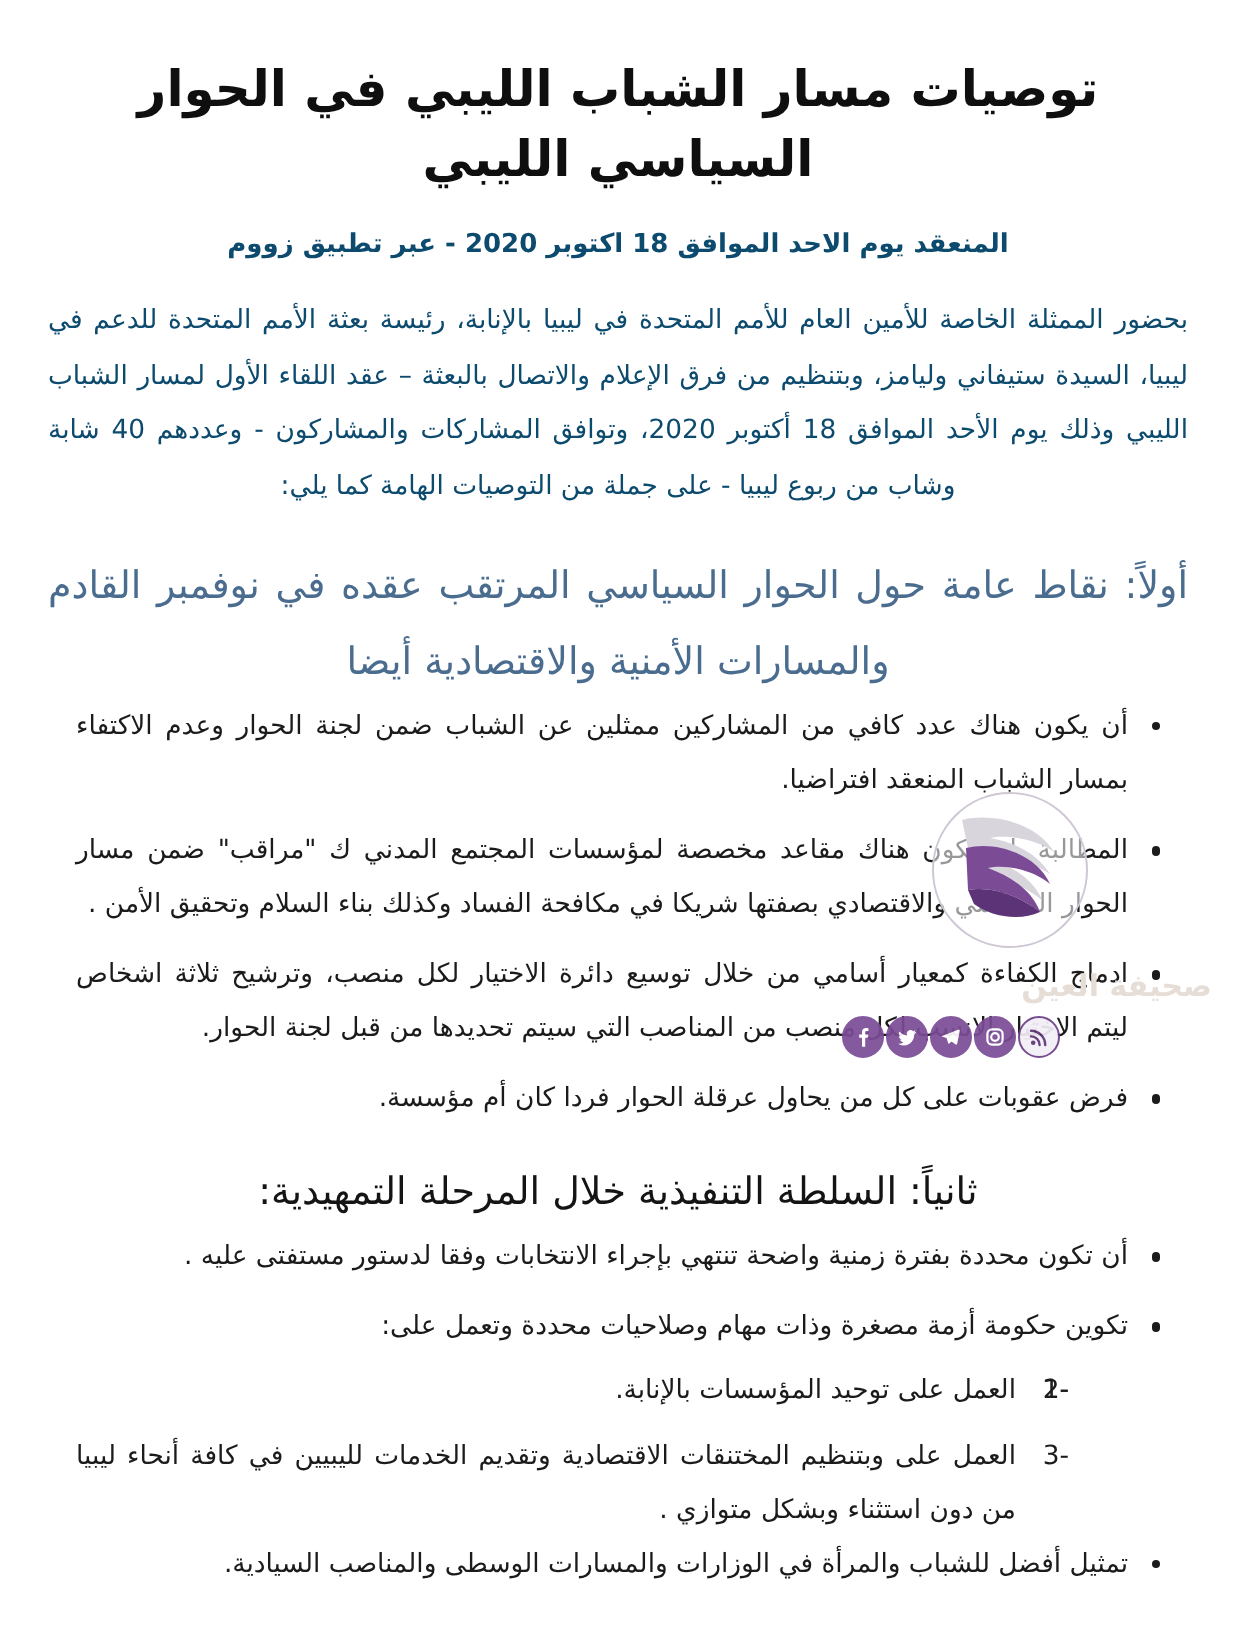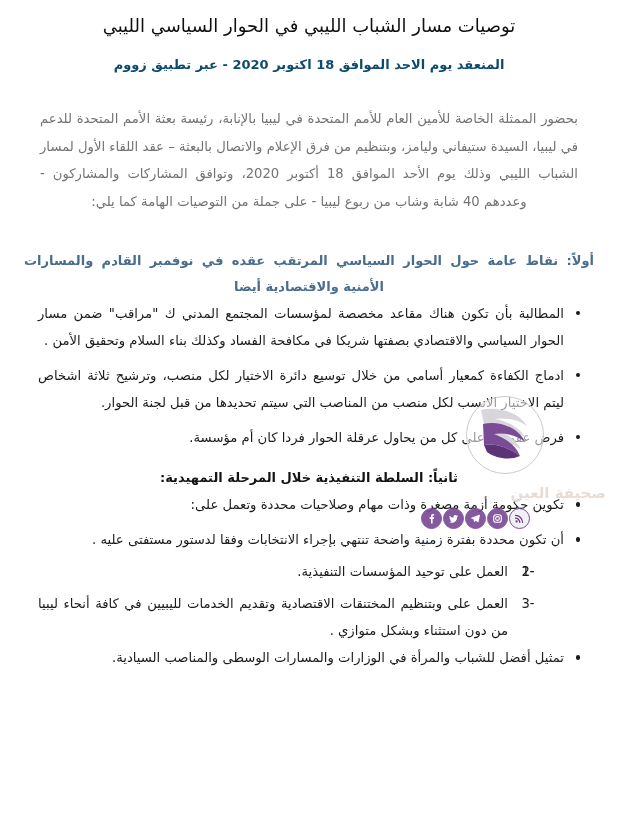--- a/index.html
+++ b/index.html
@@ -21,56 +21,56 @@
     width: 618px;
     height: 819px;
     box-sizing: border-box;
     padding: 0 24px;
     direction: rtl;
   }
 
   
   .doc-title {
     margin: 0;
-    padding-top: 14px;
-    font-size: 18px;
+    padding-top: 28px;
+    font-size: 25px;
     line-height: 1.38;
-    font-weight: 400;
+    font-weight: 700;
     text-align: center;
     letter-spacing: 0px;
     color: #0f0f0f;
   }
 
   .doc-subtitle {
     margin: 0;
     padding-top: 18px;
     font-size: 13px;
     font-weight: 700;
     text-align: center;
     color: #0c4a6e;
   }
 
   
   .intro-para {
-    margin: 16px;
+    margin: 0;
     padding-top: 17px;
     font-size: 13.2px;
     line-height: 2.1;
     text-align: justify;
     text-align-last: center;
-    color: #737373;
+    color: #0c4a6e;
   }
 
   
   .section-heading {
     margin: 0;
     padding-top: 16px;
-    font-size: 13px;
+    font-size: 19px;
     line-height: 2.0;
-    font-weight: 700;
+    font-weight: 400;
     text-align: justify;
     text-align-last: center;
   }
   .section-heading.accent {
     color: #4a6c8f;
   }
   .section-heading.plain {
     color: #141414;
     padding-top: 14px;
   }
@@ -213,39 +213,40 @@
 
   <h1 class="doc-title">توصيات مسار الشباب الليبي في الحوار السياسي الليبي</h1>
 
   <p class="doc-subtitle">المنعقد يوم الاحد الموافق 18 اكتوبر 2020 - عبر تطبيق زووم</p>
 
   <p class="intro-para">بحضور الممثلة الخاصة للأمين العام للأمم المتحدة في ليبيا بالإنابة، رئيسة بعثة الأمم المتحدة للدعم في ليبيا، السيدة ستيفاني وليامز، وبتنظيم من فرق الإعلام والاتصال بالبعثة – عقد اللقاء الأول لمسار الشباب الليبي وذلك يوم الأحد الموافق 18 أكتوبر 2020، وتوافق المشاركات والمشاركون - وعددهم 40 شابة وشاب من ربوع ليبيا - على جملة من التوصيات الهامة كما يلي:</p>
 
   <h2 class="section-heading accent">أولاً: نقاط عامة حول الحوار السياسي المرتقب عقده في نوفمبر القادم والمسارات الأمنية والاقتصادية أيضا</h2>
 
   <ul class="bullets bl-gap-top">
+    <li>أن يكون هناك عدد كافي من المشاركين ممثلين عن الشباب ضمن لجنة الحوار وعدم الاكتفاء بمسار الشباب المنعقد افتراضيا.</li>
     <li>المطالبة بأن تكون هناك مقاعد مخصصة لمؤسسات المجتمع المدني ك "مراقب" ضمن مسار الحوار السياسي والاقتصادي بصفتها شريكا في مكافحة الفساد وكذلك بناء السلام وتحقيق الأمن .</li>
     <li>ادماج الكفاءة كمعيار أسامي من خلال توسيع دائرة الاختيار لكل منصب، وترشيح ثلاثة اشخاص ليتم الاختيار الانسب لكل منصب من المناصب التي سيتم تحديدها من قبل لجنة الحوار.</li>
     <li>فرض عقوبات على كل من يحاول عرقلة الحوار فردا كان أم مؤسسة.</li>
   </ul>
 
   <h2 class="section-heading plain">ثانياً: السلطة التنفيذية خلال المرحلة التمهيدية:</h2>
 
   <ul class="bullets bl-gap-top">
+    <li>أن تكون محددة بفترة زمنية واضحة تنتهي بإجراء الانتخابات وفقا لدستور مستفتى عليه .</li>
     <li>تكوين حكومة أزمة مصغرة وذات مهام وصلاحيات محددة وتعمل على:</li>
-    <li>أن تكون محددة بفترة زمنية واضحة تنتهي بإجراء الانتخابات وفقا لدستور مستفتى عليه .</li>
   </ul>
 
   <ol class="numbered">
     <li>
       <span class="num">1-</span>
     </li>
     <li>
       <span class="num">2-</span>
-      <span>العمل على توحيد المؤسسات التنفيذية.</span>
+      <span>العمل على توحيد المؤسسات بالإنابة.</span>
     </li>
     <li>
       <span class="num">3-</span>
       <span>العمل على وبتنظيم المختنقات الاقتصادية وتقديم الخدمات لليبيين في كافة أنحاء ليبيا من دون استثناء وبشكل متوازي .</span>
     </li>
   </ol>
 
   <ul class="bullets bl-gap-top">
     <li>تمثيل أفضل للشباب والمرأة في الوزارات والمسارات الوسطى والمناصب السيادية.</li>
   </ul>

